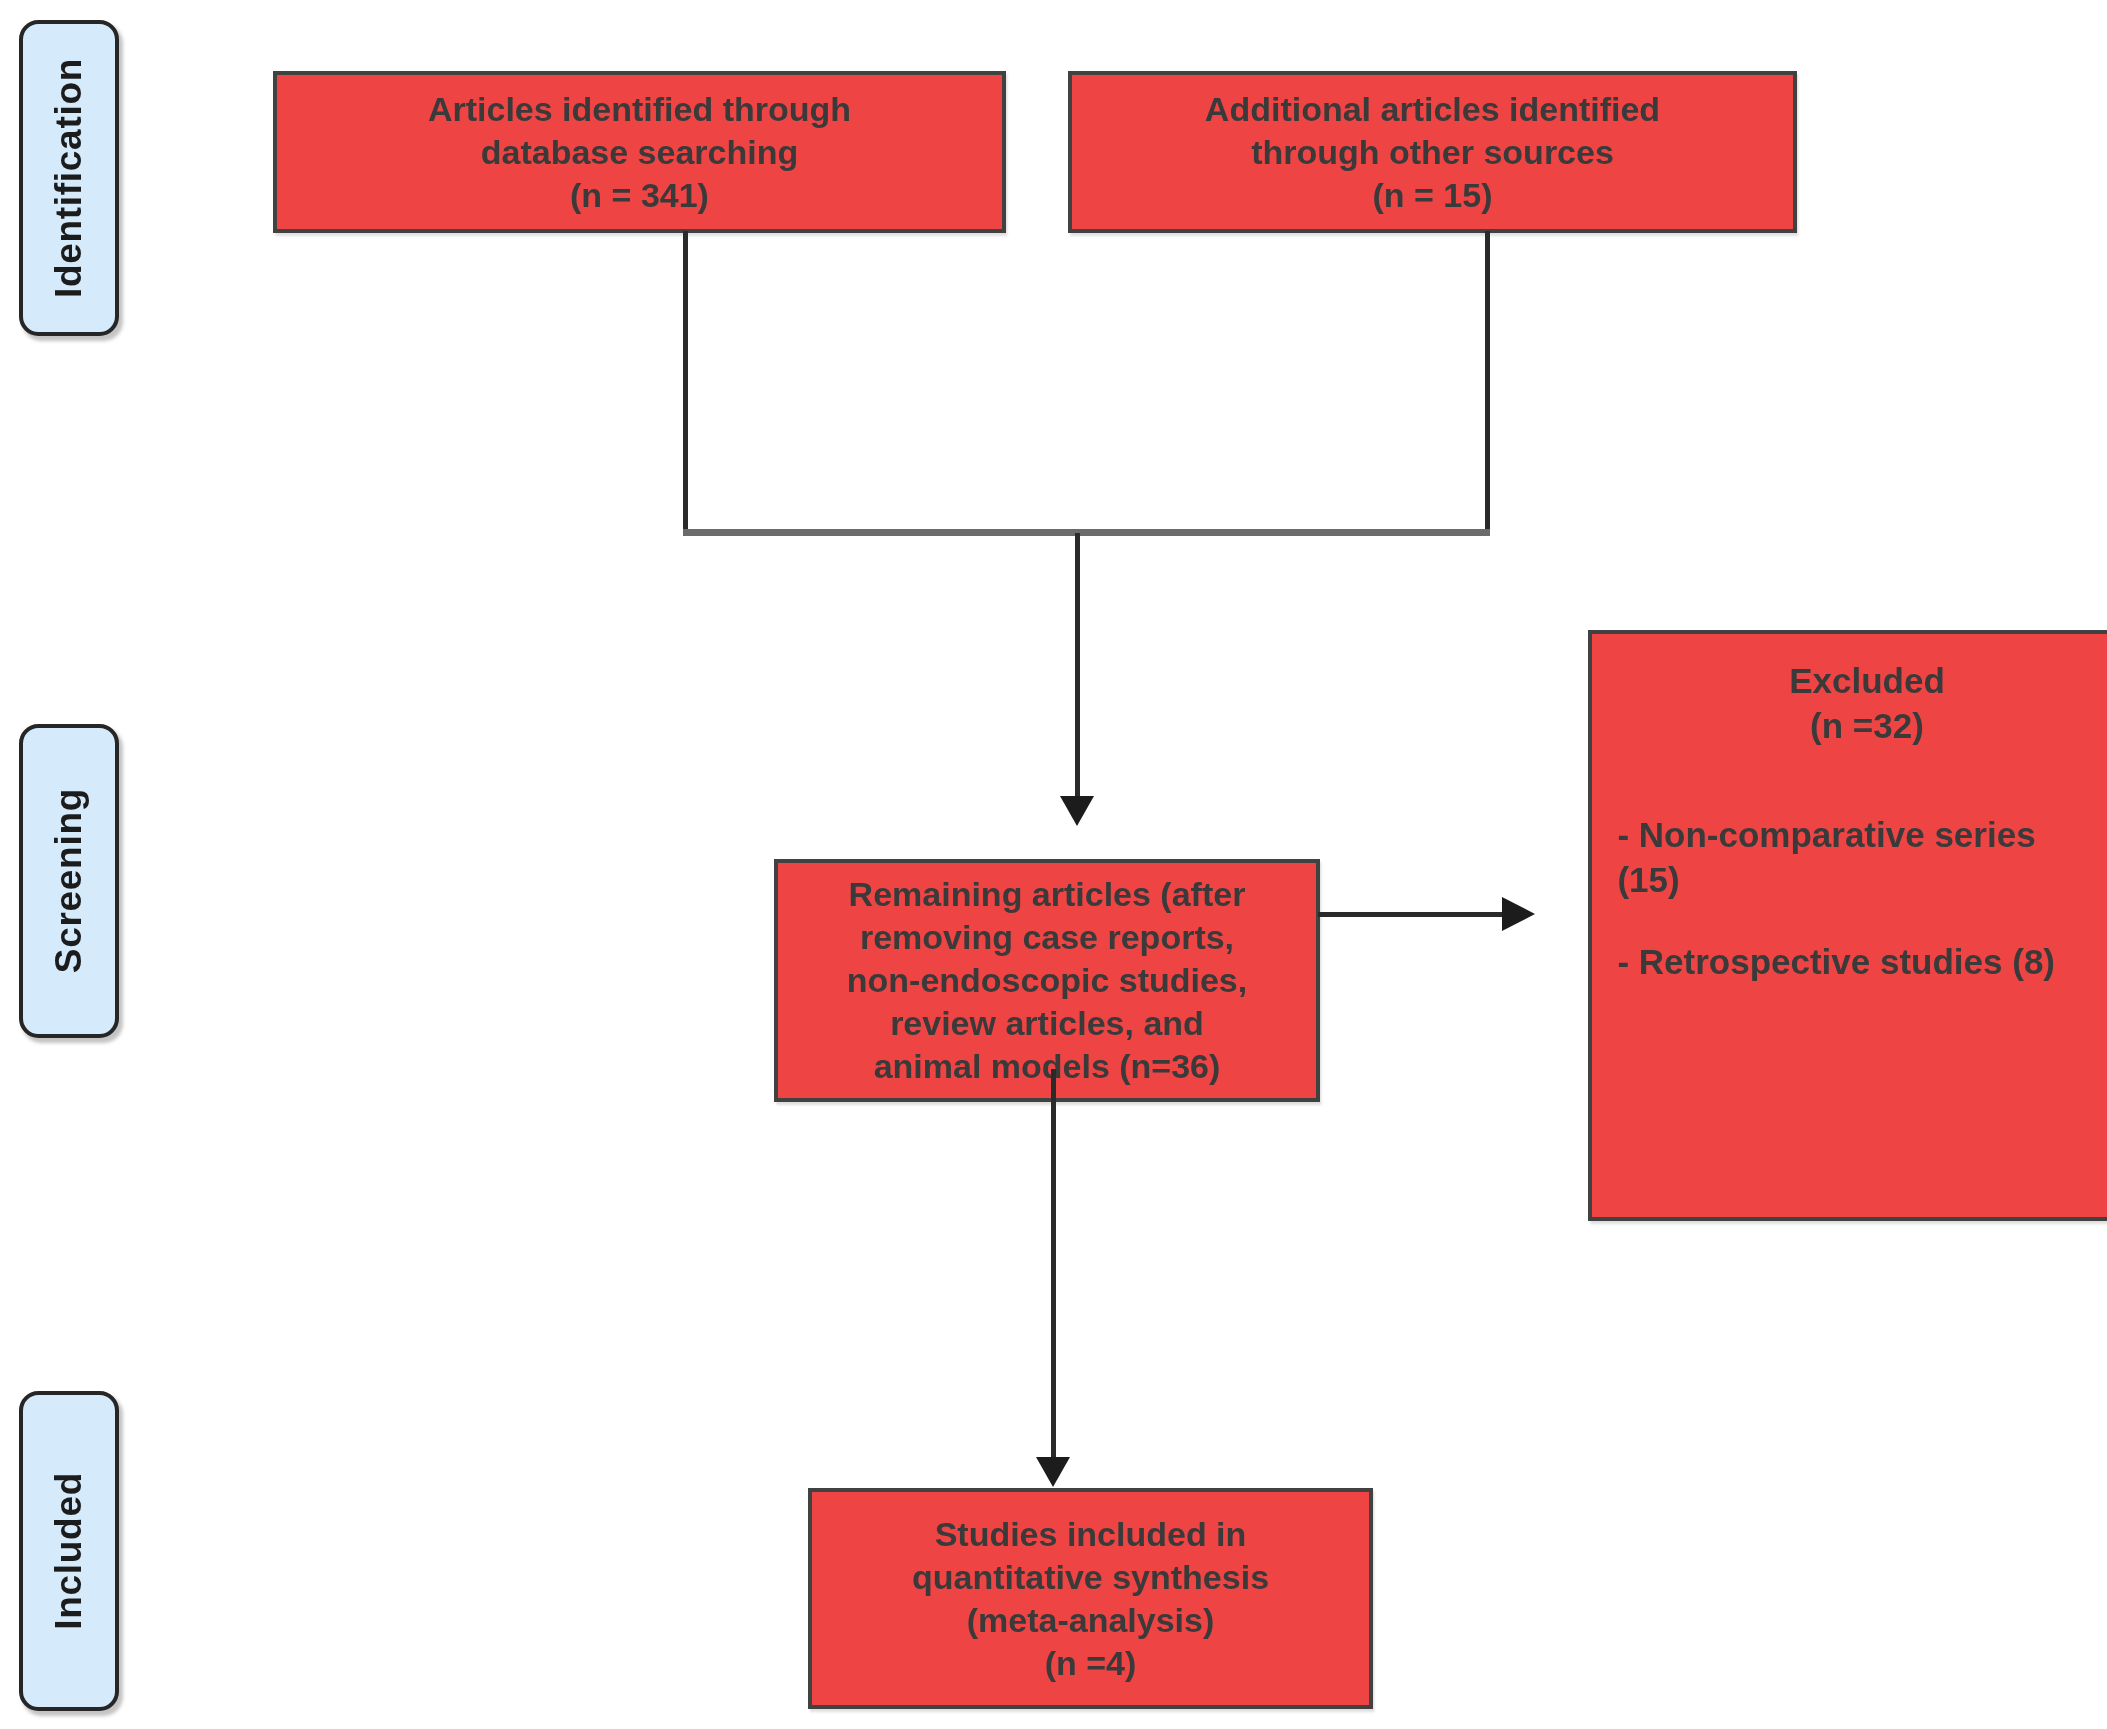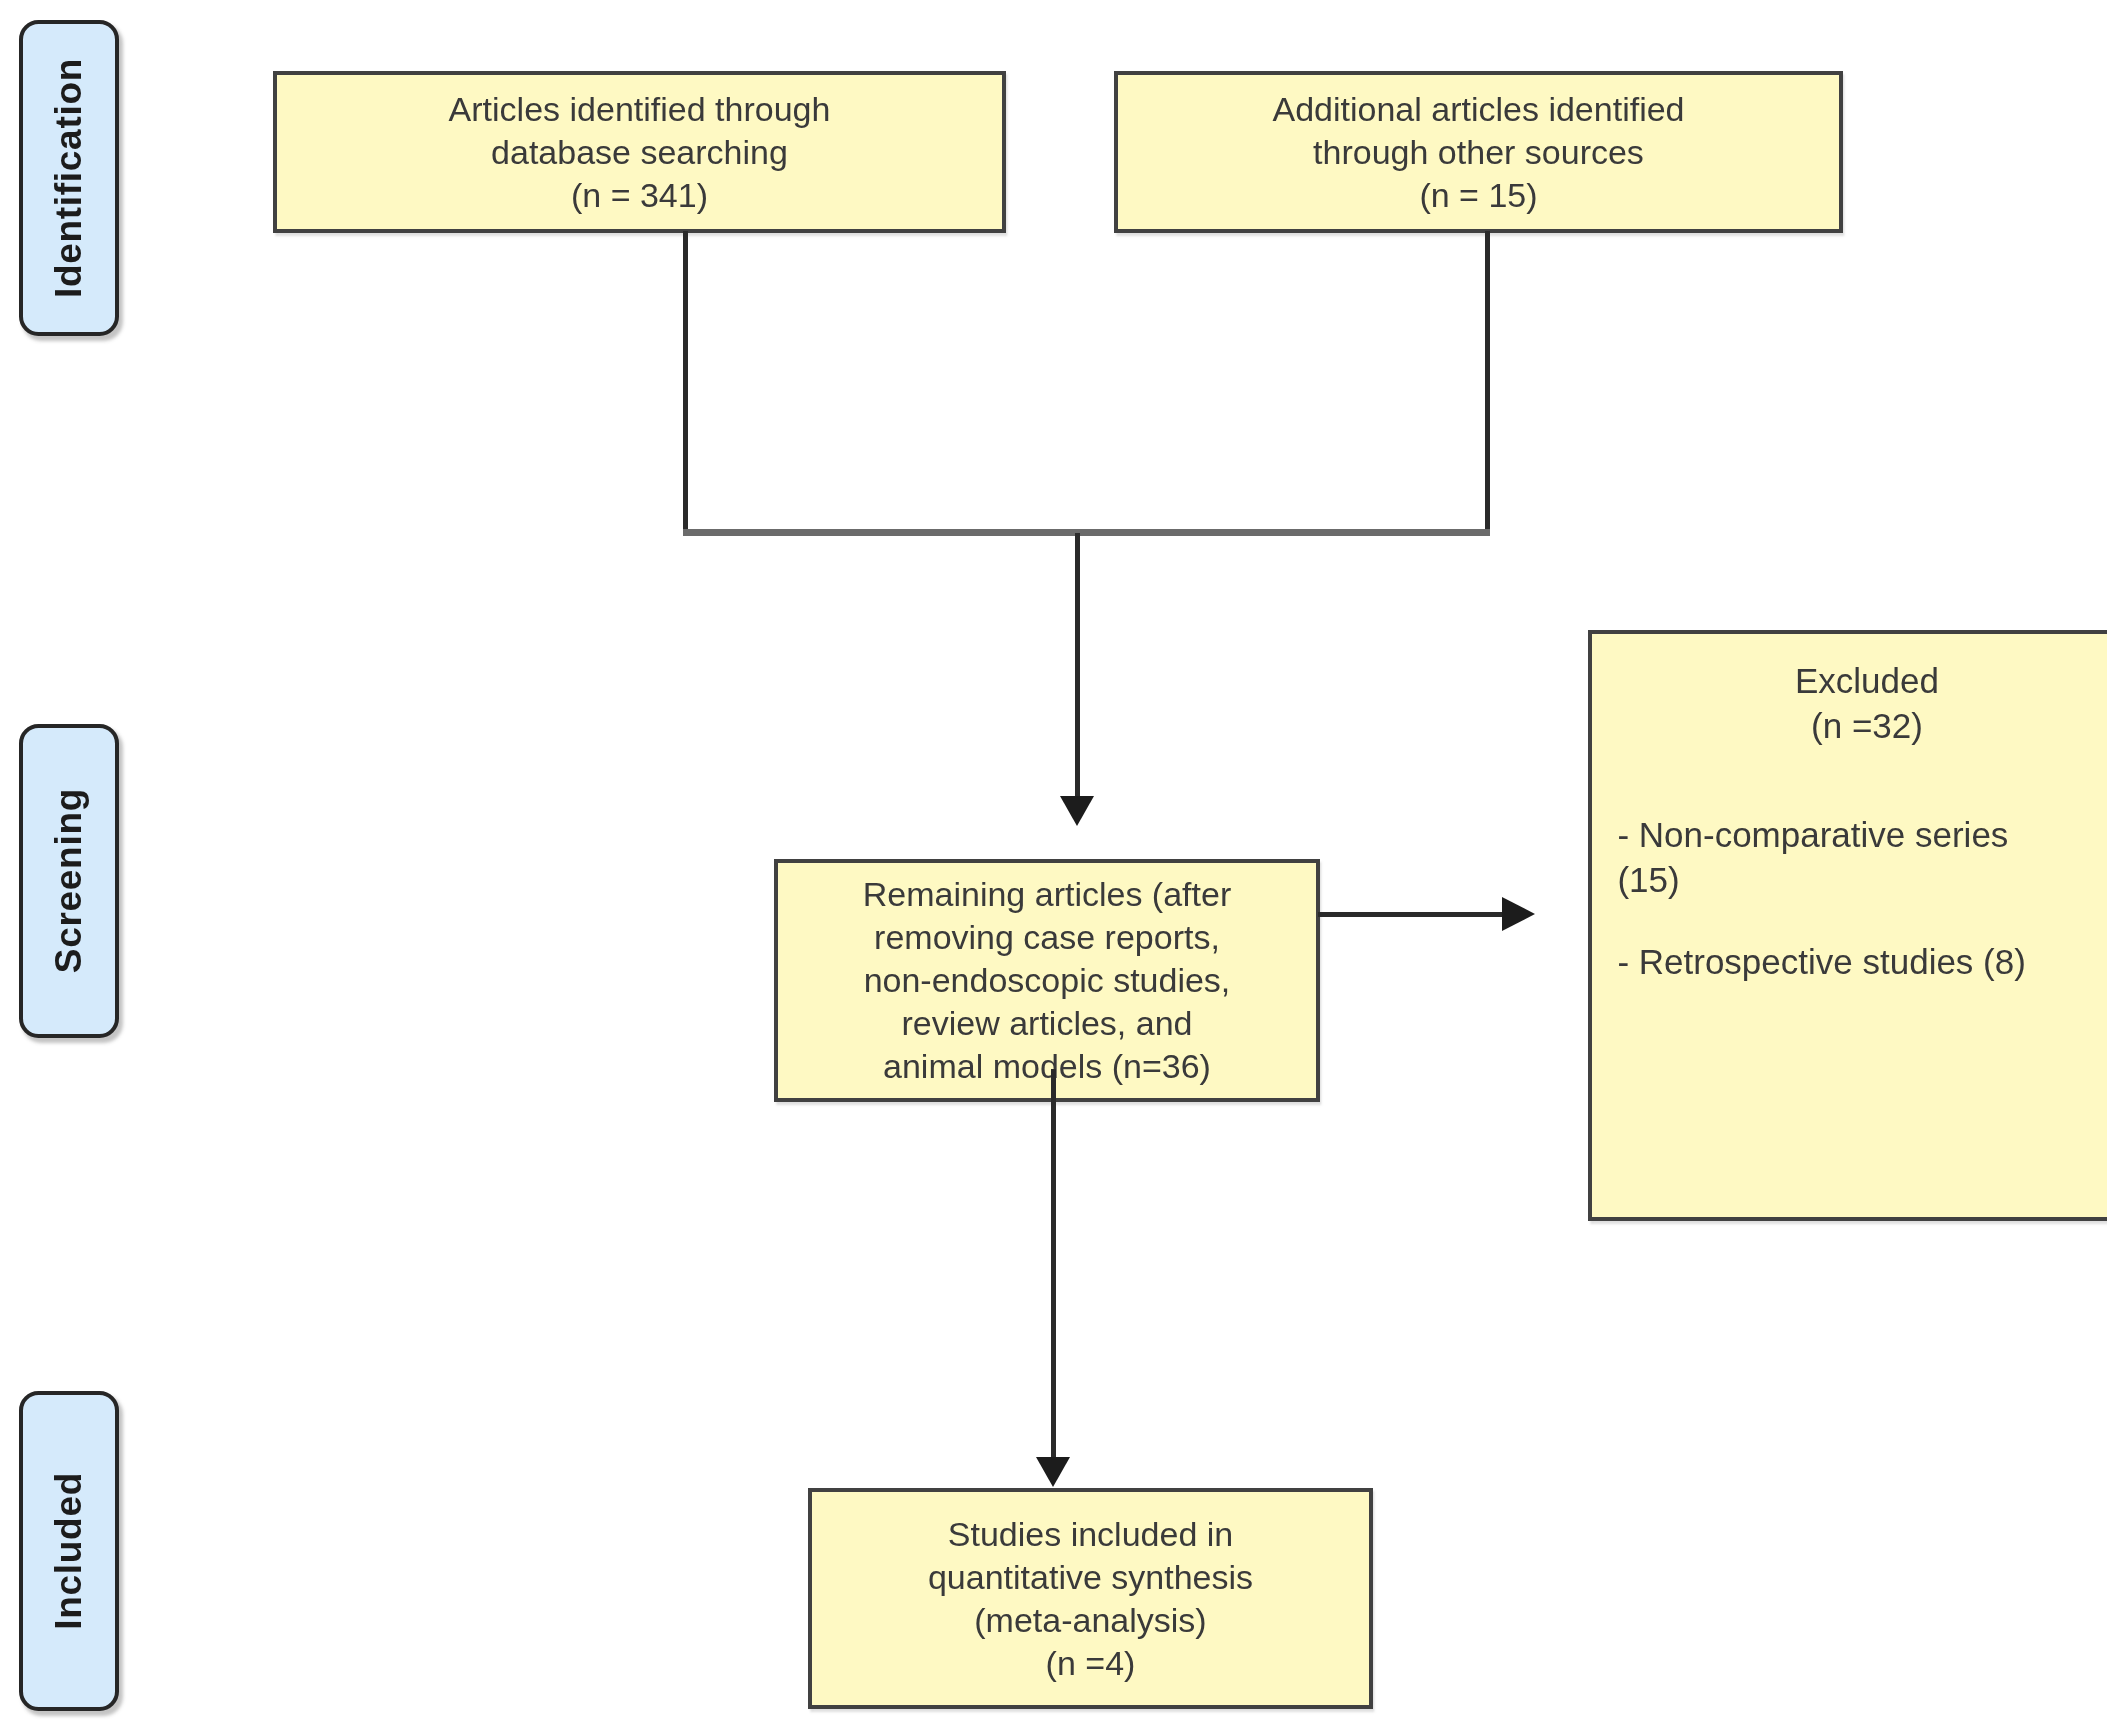--- a/index.html
+++ b/index.html
@@ -39,36 +39,36 @@
     white-space: nowrap;
   }
   #pill-identification { top: 20px;   height: 316px; }
   #pill-screening      { top: 724px;  height: 314px; }
   #pill-included       { top: 1391px; height: 320px; }
 
   
   .fbox {
     position: absolute;
     box-sizing: border-box;
-    background: #fef9c3;
+    background: #ef4444;
     border: 4.5px solid #414141;
     color: #3a3a3a;
-    font-weight: 400;
+    font-weight: 700;
     font-size: 34px;
     line-height: 43px;
     display: flex;
     align-items: center;
     justify-content: center;
     text-align: center;
     box-shadow: 2.2px 3px 2.2px rgba(160,160,160,0.35);
   }
   .fbox .btext { white-space: pre-line; padding: 3px 15px; }
 
   #box-db        { left: 273px;  top: 71px;   width: 733px; height: 162px; }
-  #box-other     { left: 1114px; top: 71px;   width: 729px; height: 162px; }
+  #box-other     { left: 1068px; top: 71px;   width: 729px; height: 162px; }
   #box-remaining { left: 774px; top: 827px; width: 546px; height: 243px; margin-top: 32px; }
   #box-included  { left: 808px; top: 1488px; width: 565px; height: 221px; }
 
   #box-excluded {
     left: 1588px; top: 630px; width: 558px; height: 591px;
     display: block;
     text-align: left;
     padding: 24px 25.4px;
   }
   #box-excluded .exc-title {

